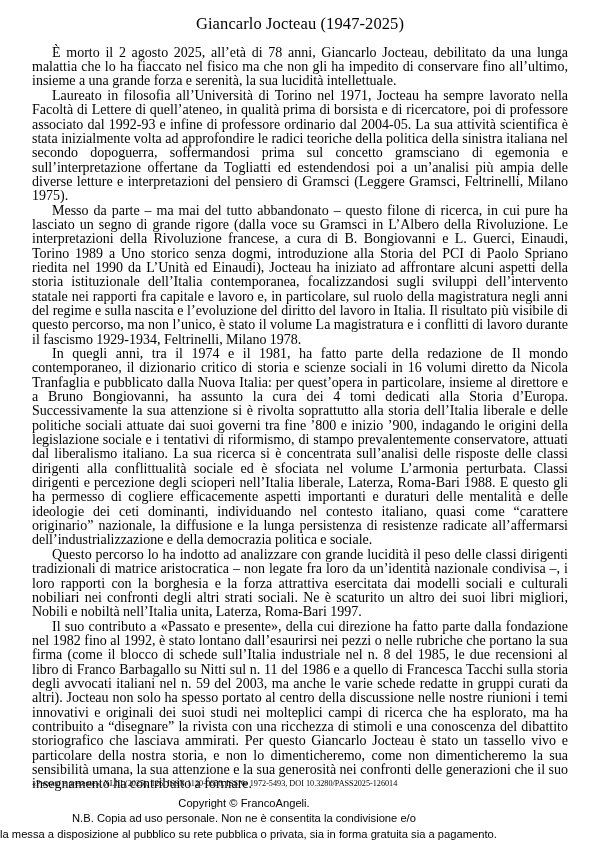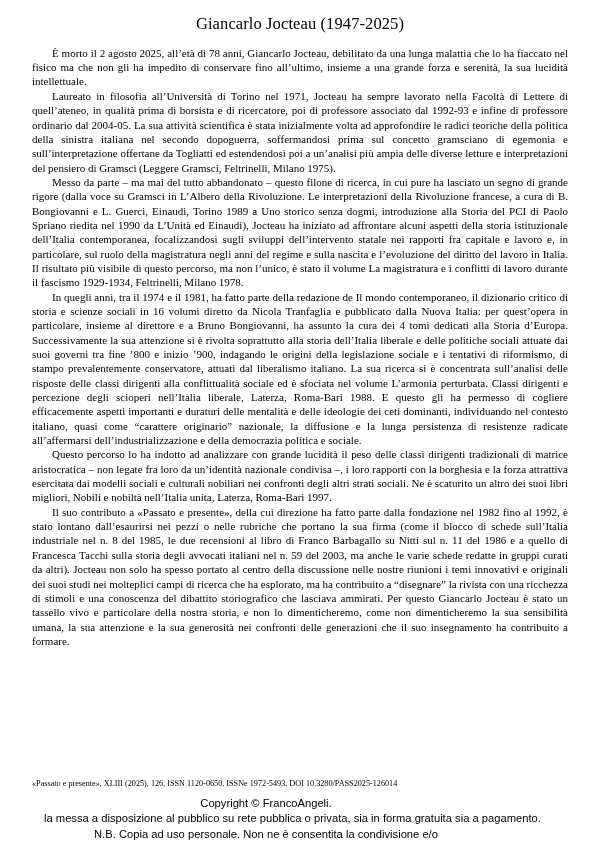--- a/index.html
+++ b/index.html
@@ -32,21 +32,21 @@
     line-height: 1.2;
   }
   .body-block {
     margin: 0;
     padding: 0 32px 0 32px;
   }
   p.para {
     margin: 0;
     text-align: justify;
     text-justify: inter-word;
-    font-size: 11px;
+    font-size: 14px;
     line-height: 14.35px;
     text-indent: 20px;
     hyphens: manual;
     word-spacing: -0.1px;
   }
   p.para:first-of-type {
     margin-top: 12px;
   }
   .it {
   }
@@ -66,21 +66,20 @@
     color: #000;
     white-space: nowrap;
   }
   .copyright-block {
     font-family: "Liberation Sans", "DejaVu Sans", sans-serif;
     text-align: center;
     font-size: 11.2px;
     line-height: 15.5px;
     color: #000;
     padding-bottom: 6px;
-    margin-left: 44px;
   }
   .copyright-block div {
     white-space: nowrap;
   }
   .cp-line1 { margin-top: 7px; }
 </style>
 </head>
 <body>
 
 <div class="page">
@@ -93,18 +92,18 @@
     <p class="para"><span>Messo da parte – ma mai del tutto abbandonato – questo filone di ricerca, in cui pure ha lasciato un segno di grande rigore (dalla voce su Gramsci in </span><span class="it">L’Albero della Rivoluzione. Le interpretazioni della Rivoluzione francese</span><span>, a cura di B. Bongiovanni e L. Guerci, Einaudi, Torino 1989 a </span><span class="it">Uno storico senza dogmi</span><span>, introduzione alla </span><span class="it">Storia del PCI</span><span> di Paolo Spriano riedita nel 1990 da L’Unità ed Einaudi), Jocteau ha iniziato ad affrontare alcuni aspetti della storia istituzionale dell’Italia contemporanea, focalizzandosi sugli sviluppi dell’intervento statale nei rapporti fra capitale e lavoro e, in particolare, sul ruolo della magistratura negli anni del regime e sulla nascita e l’evoluzione del diritto del lavoro in Italia. Il risultato più visibile di questo percorso, ma non l’unico, è stato il volume </span><span class="it">La magistratura e i conflitti di lavoro durante il fascismo 1929-1934</span><span>, Feltrinelli, Milano 1978.</span></p>
     <p class="para"><span>In quegli anni, tra il 1974 e il 1981, ha fatto parte della redazione de </span><span class="it">Il mondo contemporaneo</span><span>, il dizionario critico di storia e scienze sociali in 16 volumi diretto da Nicola Tranfaglia e pubblicato dalla Nuova Italia: per quest’opera in particolare, insieme al direttore e a Bruno Bongiovanni, ha assunto la cura dei 4 tomi dedicati alla </span><span class="it">Storia d’Europa</span><span>. Successivamente la sua attenzione si è rivolta soprattutto alla storia dell’Italia liberale e delle politiche sociali attuate dai suoi governi tra fine ’800 e inizio ’900, indagando le origini della legislazione sociale e i tentativi di riformismo, di stampo prevalentemente conservatore, attuati dal liberalismo italiano. La sua ricerca si è concentrata sull’analisi delle risposte delle classi dirigenti alla conflittualità sociale ed è sfociata nel volume </span><span class="it">L’armonia perturbata. Classi dirigenti e percezione degli scioperi nell’Italia liberale</span><span>, Laterza, Roma-Bari 1988. E questo gli ha permesso di cogliere efficacemente aspetti importanti e duraturi delle mentalità e delle ideologie dei ceti dominanti, individuando nel contesto italiano, quasi come “carattere originario” nazionale, la diffusione e la lunga persistenza di resistenze radicate all’affermarsi dell’industrializzazione e della democrazia politica e sociale.</span></p>
     <p class="para"><span>Questo percorso lo ha indotto ad analizzare con grande lucidità il peso delle classi dirigenti tradizionali di matrice aristocratica – non legate fra loro da un’identità nazionale condivisa –, i loro rapporti con la borghesia e la forza attrattiva esercitata dai modelli sociali e culturali nobiliari nei confronti degli altri strati sociali. Ne è scaturito un altro dei suoi libri migliori, </span><span class="it">Nobili e nobiltà nell’Italia unita</span><span>, Laterza, Roma-Bari 1997.</span></p>
     <p class="para"><span>Il suo contributo a «Passato e presente», della cui direzione ha fatto parte dalla fondazione nel 1982 fino al 1992, è stato lontano dall’esaurirsi nei pezzi o nelle rubriche che portano la sua firma (come il blocco di schede sull’Italia industriale nel n. 8 del 1985, le due recensioni al libro di Franco Barbagallo su Nitti sul n. 11 del 1986 e a quello di Francesca Tacchi sulla storia degli avvocati italiani nel n. 59 del 2003, ma anche le varie schede redatte in gruppi curati da altri). Jocteau non solo ha spesso portato al centro della discussione nelle nostre riunioni i temi innovativi e originali dei suoi studi nei molteplici campi di ricerca che ha esplorato, ma ha contribuito a “disegnare” la rivista con una ricchezza di stimoli e una conoscenza del dibattito storiografico che lasciava ammirati. Per questo Giancarlo Jocteau è stato un tassello vivo e particolare della nostra storia, e non lo dimenticheremo, come non dimenticheremo la sua sensibilità umana, la sua attenzione e la sua generosità nei confronti delle generazioni che il suo insegnamento ha contribuito a formare.</span></p>
   </div>
 
   <div class="footer">
     <div class="citation">«Passato e presente», XLIII (2025), 126, ISSN 1120-0650, ISSNe 1972-5493, DOI 10.3280/PASS2025-126014</div>
     <div class="copyright-block">
       <div class="cp-line1">Copyright © FrancoAngeli.</div>
+      <div>N.B. Copia ad uso personale. Non ne è consentita la condivisione e/o</div>
       <div>la messa a disposizione al pubblico su rete pubblica o privata, sia in forma gratuita sia a pagamento.</div>
-      <div>N.B. Copia ad uso personale. Non ne è consentita la condivisione e/o</div>
     </div>
   </div>
 
 </div>
 
 </body></html>

